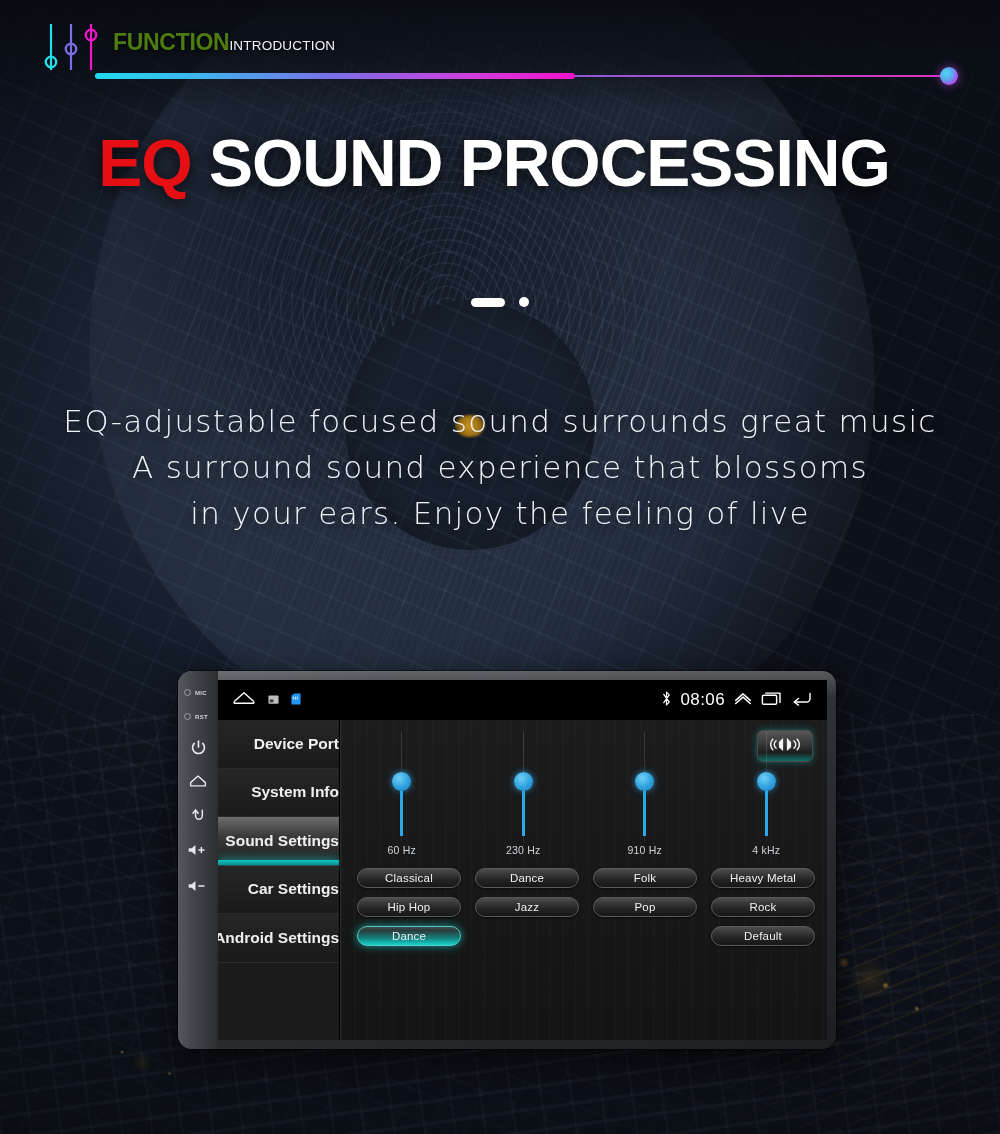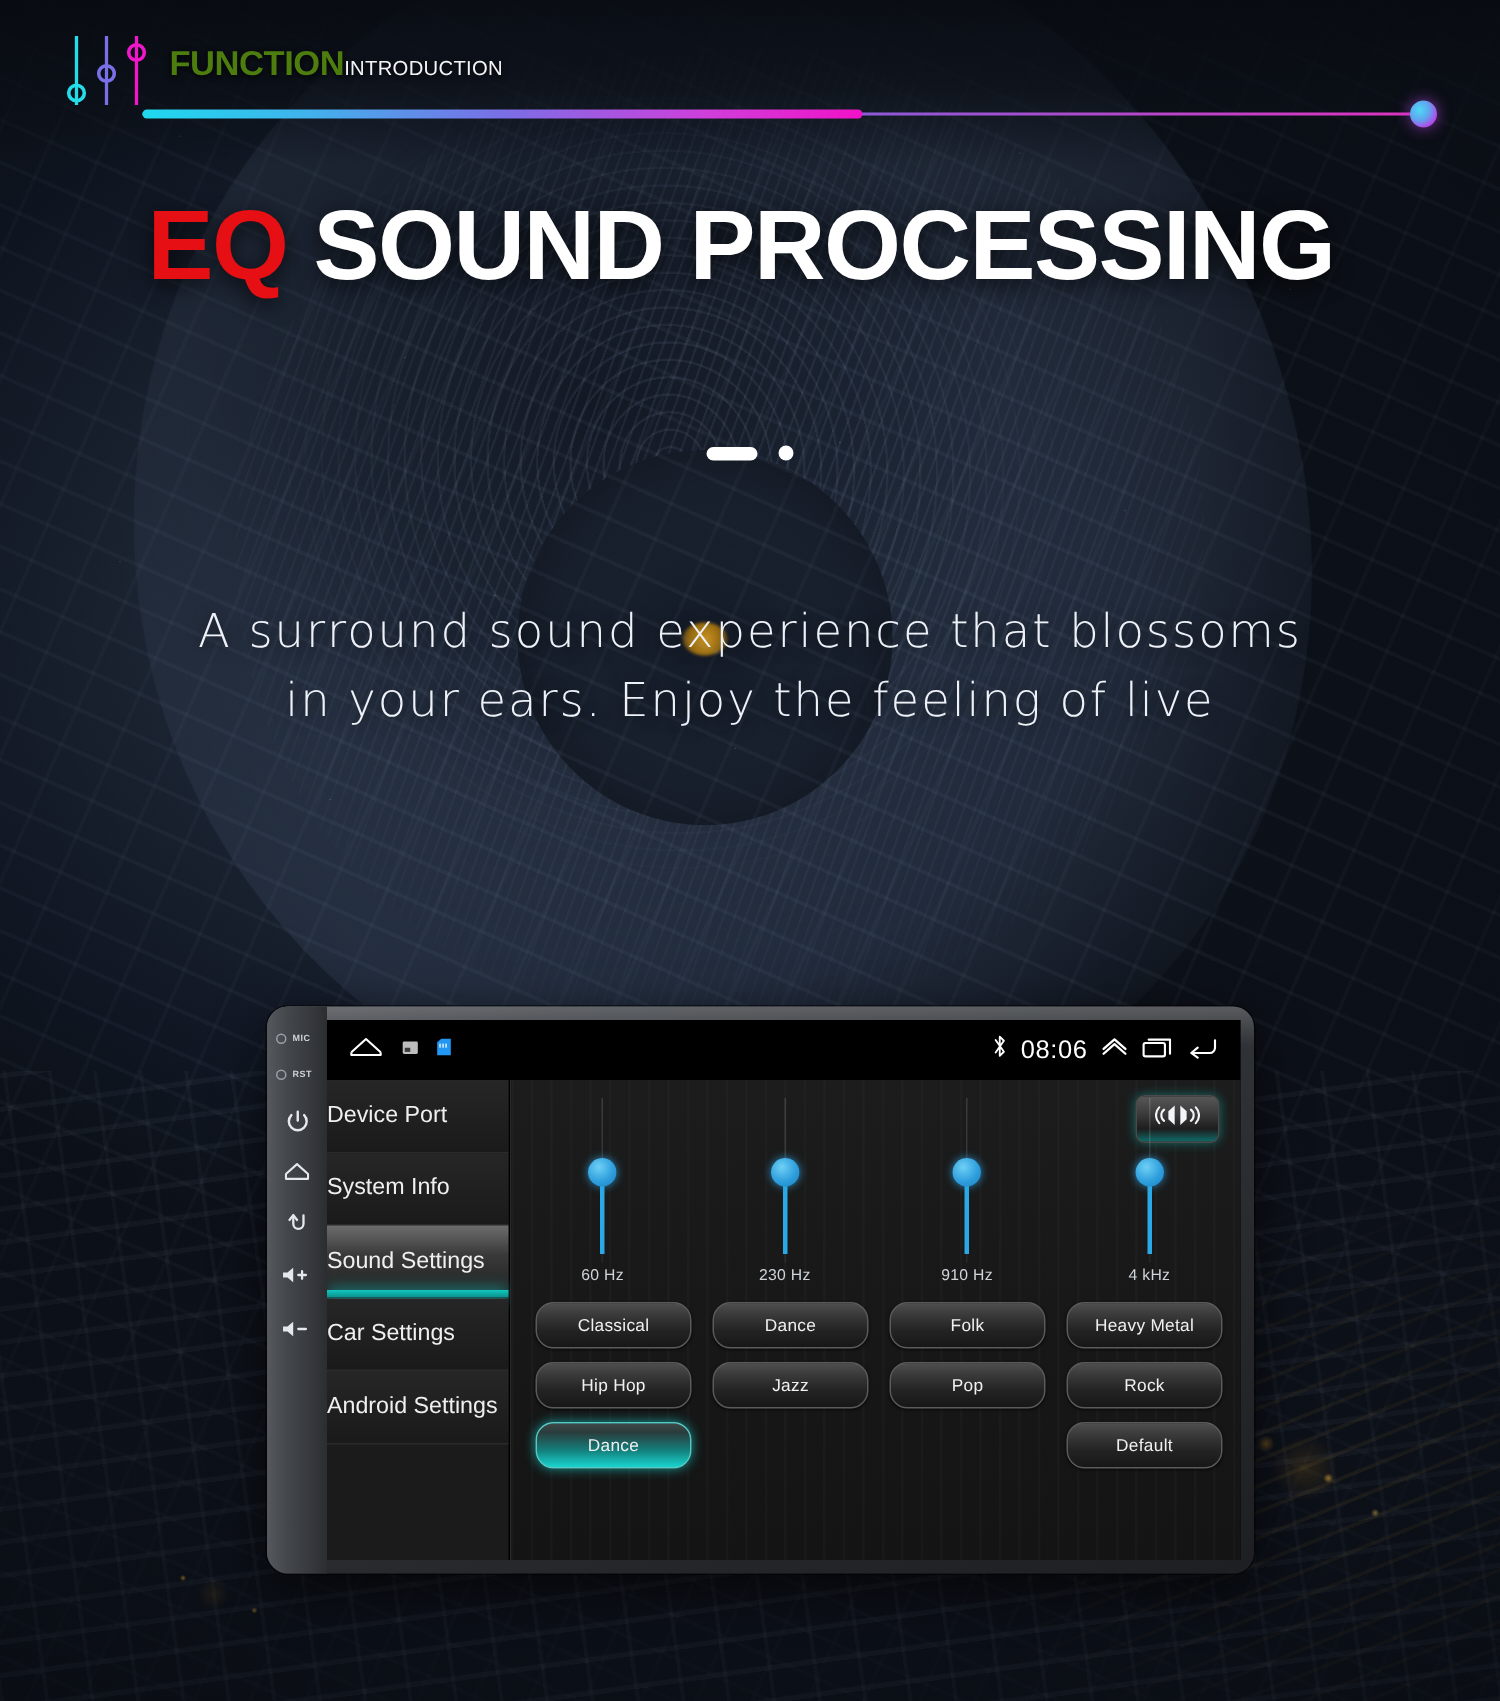--- a/index.html
+++ b/index.html
@@ -164,23 +164,23 @@
 
   .statusbar { position:absolute; left:0; top:0; width:100%; height:40px; background:#000;
       display:flex; align-items:center; padding:0 14px; }
   .sb-left { display:flex; align-items:center; gap:12px; }
   .sb-right { margin-left:auto; display:flex; align-items:center; gap:8px; }
   .sb-time { color:#fff; font-size:17px; letter-spacing:.4px; }
 
   .content { position:absolute; left:0; top:40px; width:100%; height:320px; display:flex; }
 
   .menu { width:122px; background:#1b1b1b; border-right:1px solid #000; }
-  .menu-item { height:48.5px; display:flex; align-items:center; justify-content:flex-start;
+  .menu-item { height:48.5px; display:flex; align-items:center; justify-content:flex-end;
       color:#efefef; font-size:15.5px; border-bottom:1px solid #2b2b2b;
-      background:linear-gradient(180deg,#262626 0%,#1a1a1a 100%); position:relative; white-space:nowrap; }
+      background:linear-gradient(180deg,#262626 0%,#1a1a1a 100%); position:relative; white-space:nowrap;font-weight:bold; }
   .menu-item.sel { background:linear-gradient(180deg,#6d6d6d 0%, #3a3a3a 40%, #1f1f1f 100%); }
   .menu-item.sel:after { content:''; position:absolute; left:0; bottom:0; width:100%; height:5px;
       background:linear-gradient(180deg,#12c7c0,#0a8f8c); box-shadow:0 0 10px rgba(20,210,205,.85); }
 
   .panel { flex:1; position:relative;
       background:
         repeating-linear-gradient(90deg, rgba(255,255,255,0.020) 0px, rgba(255,255,255,0.020) 1px, rgba(0,0,0,0) 2px, rgba(0,0,0,0) 13px),
         linear-gradient(180deg,#1c1c1c 0%,#181818 45%,#141414 100%);
       border-left:1px solid #2a2a2a; }
 
@@ -196,21 +196,21 @@
   .eq-fill { position:absolute; left:50%; top:28px; width:3px; height:58px; margin-left:-1.5px;
       background:#2aa9e6; }
   .eq-knob { position:absolute; left:50%; top:22px; width:19px; height:19px; margin-left:-9.5px;
       border-radius:50%; background:radial-gradient(circle at 38% 32%, #6fd0f5 0%, #2f9fdd 55%, #1b7fc0 100%);
       box-shadow:0 0 6px rgba(45,165,230,.8); }
   .eq-lbl { position:absolute; left:0; top:94px; width:100%; text-align:center;
       color:#cfd4d9; font-size:10.5px; letter-spacing:.2px; }
 
   .presets { position:absolute; left:16px; top:148px; right:12px;
       display:grid; grid-template-columns:repeat(4,1fr); gap:9px 14px; }
-  .pbtn { height:31px; border-radius:12px; display:flex; align-items:center; justify-content:center;
+  .pbtn { height:20px; border-radius:12px; display:flex; align-items:center; justify-content:center;
       color:#f0f0f0; font-size:11.5px; letter-spacing:.2px;
       background:linear-gradient(180deg,#4e4e4e 0%,#3a3a3a 26%,#232323 62%,#171717 100%);
       border:1px solid #5a5a5a; box-shadow:0 1px 2px rgba(0,0,0,.6); white-space:nowrap; }
   .pbtn.on { background:linear-gradient(180deg,#3f4a4a 0%,#2b3b3b 20%,#13807d 62%,#19d4ce 100%);
       border-color:#57c9c4; box-shadow:0 0 8px rgba(20,210,205,.7); }
   .pbtn.ghost { visibility:hidden; }
 </style>
 </head>
 <body>
 
@@ -256,20 +256,21 @@
 <div class="hero-title">
   <span class="eq">EQ</span><span class="rest"> SOUND PROCESSING</span>
 </div>
 
 <div class="hero-sep">
   <span class="dash"></span>
   <span class="dot"></span>
 </div>
 
 <div class="hero-sub">
+  <div>EQ-adjustable focused sound surrounds great music</div>
   <div>A surround sound experience that blossoms</div>
   <div>in your ears. Enjoy the feeling of live</div>
 </div>
 
 <div class="device">
   <div class="device-sheen"></div>
   <div class="device-lbar"></div>
 
   <div class="bez-led" style="top:18px;">
     <i></i>

